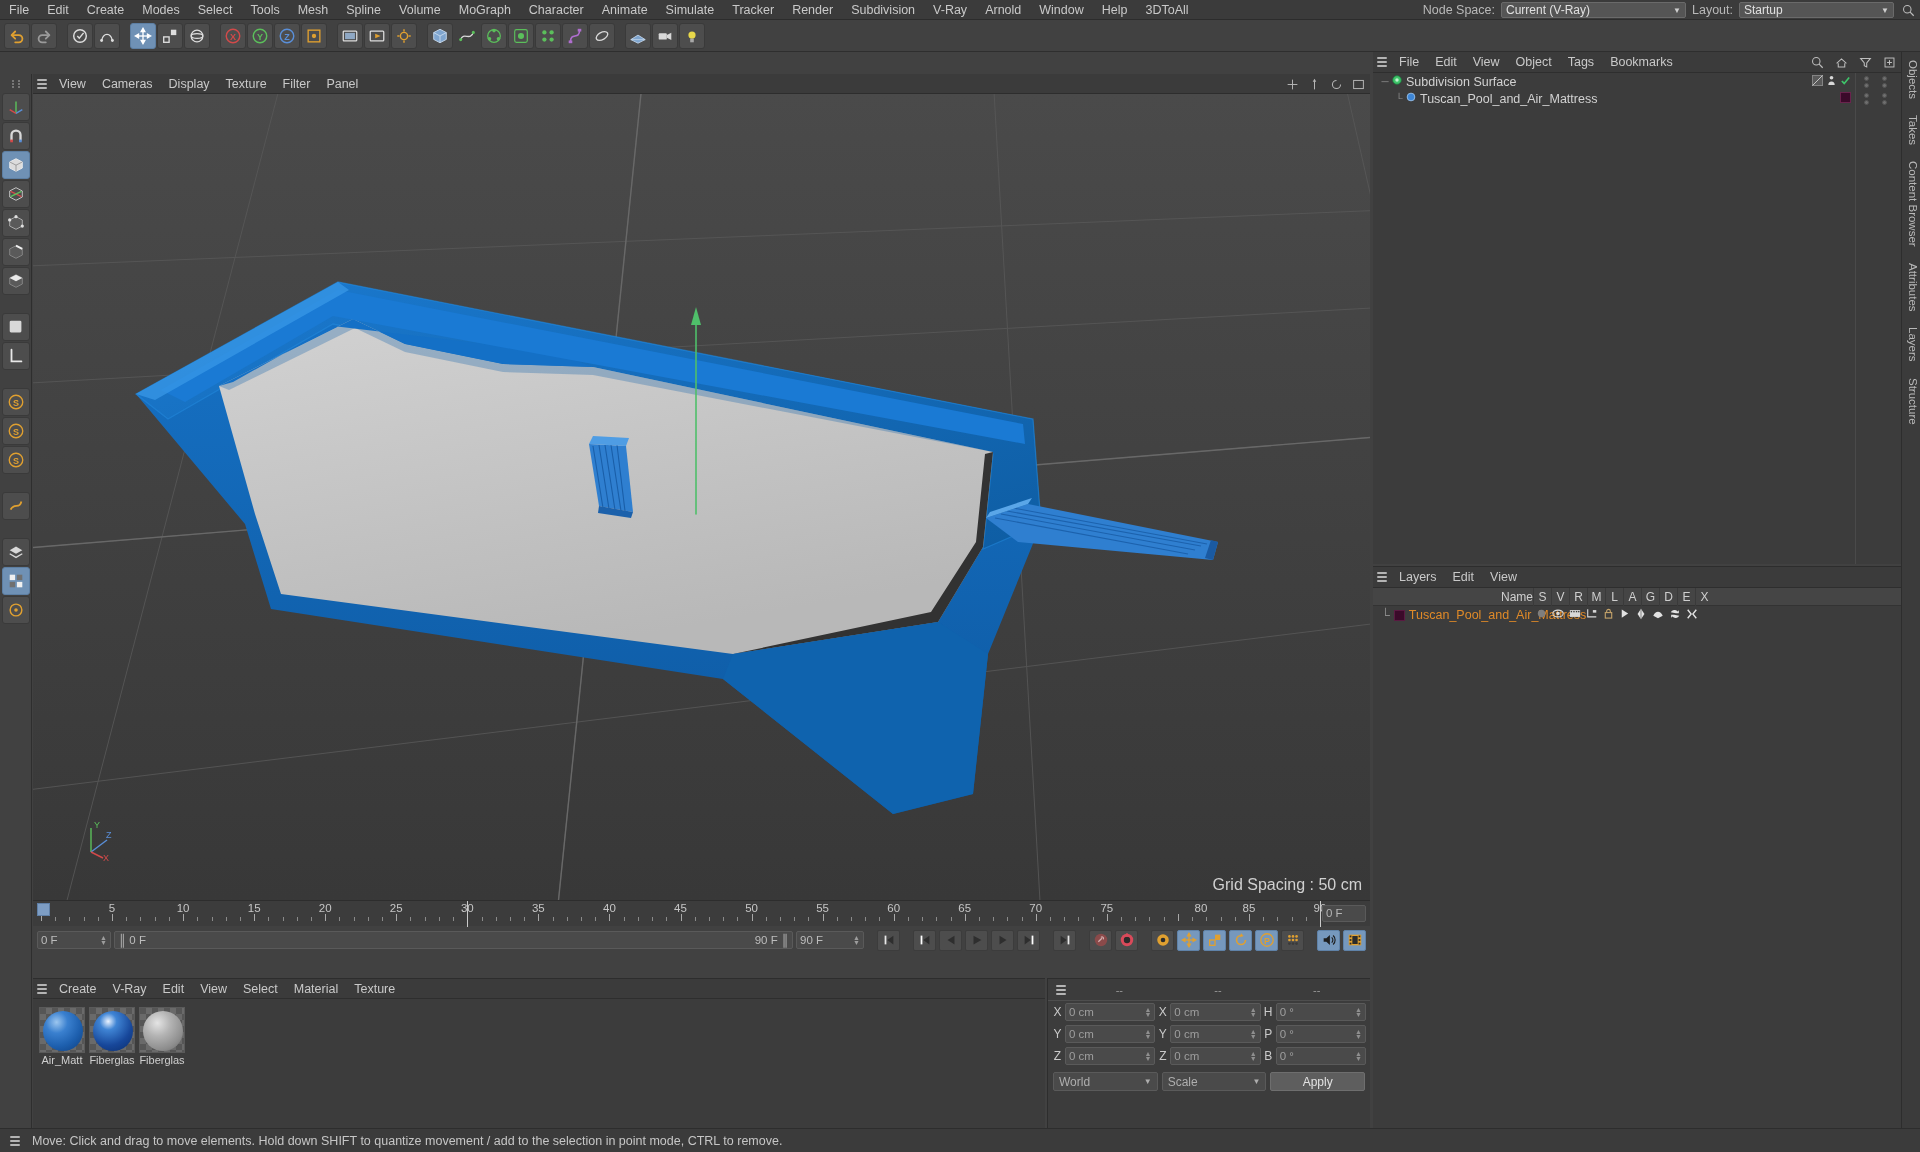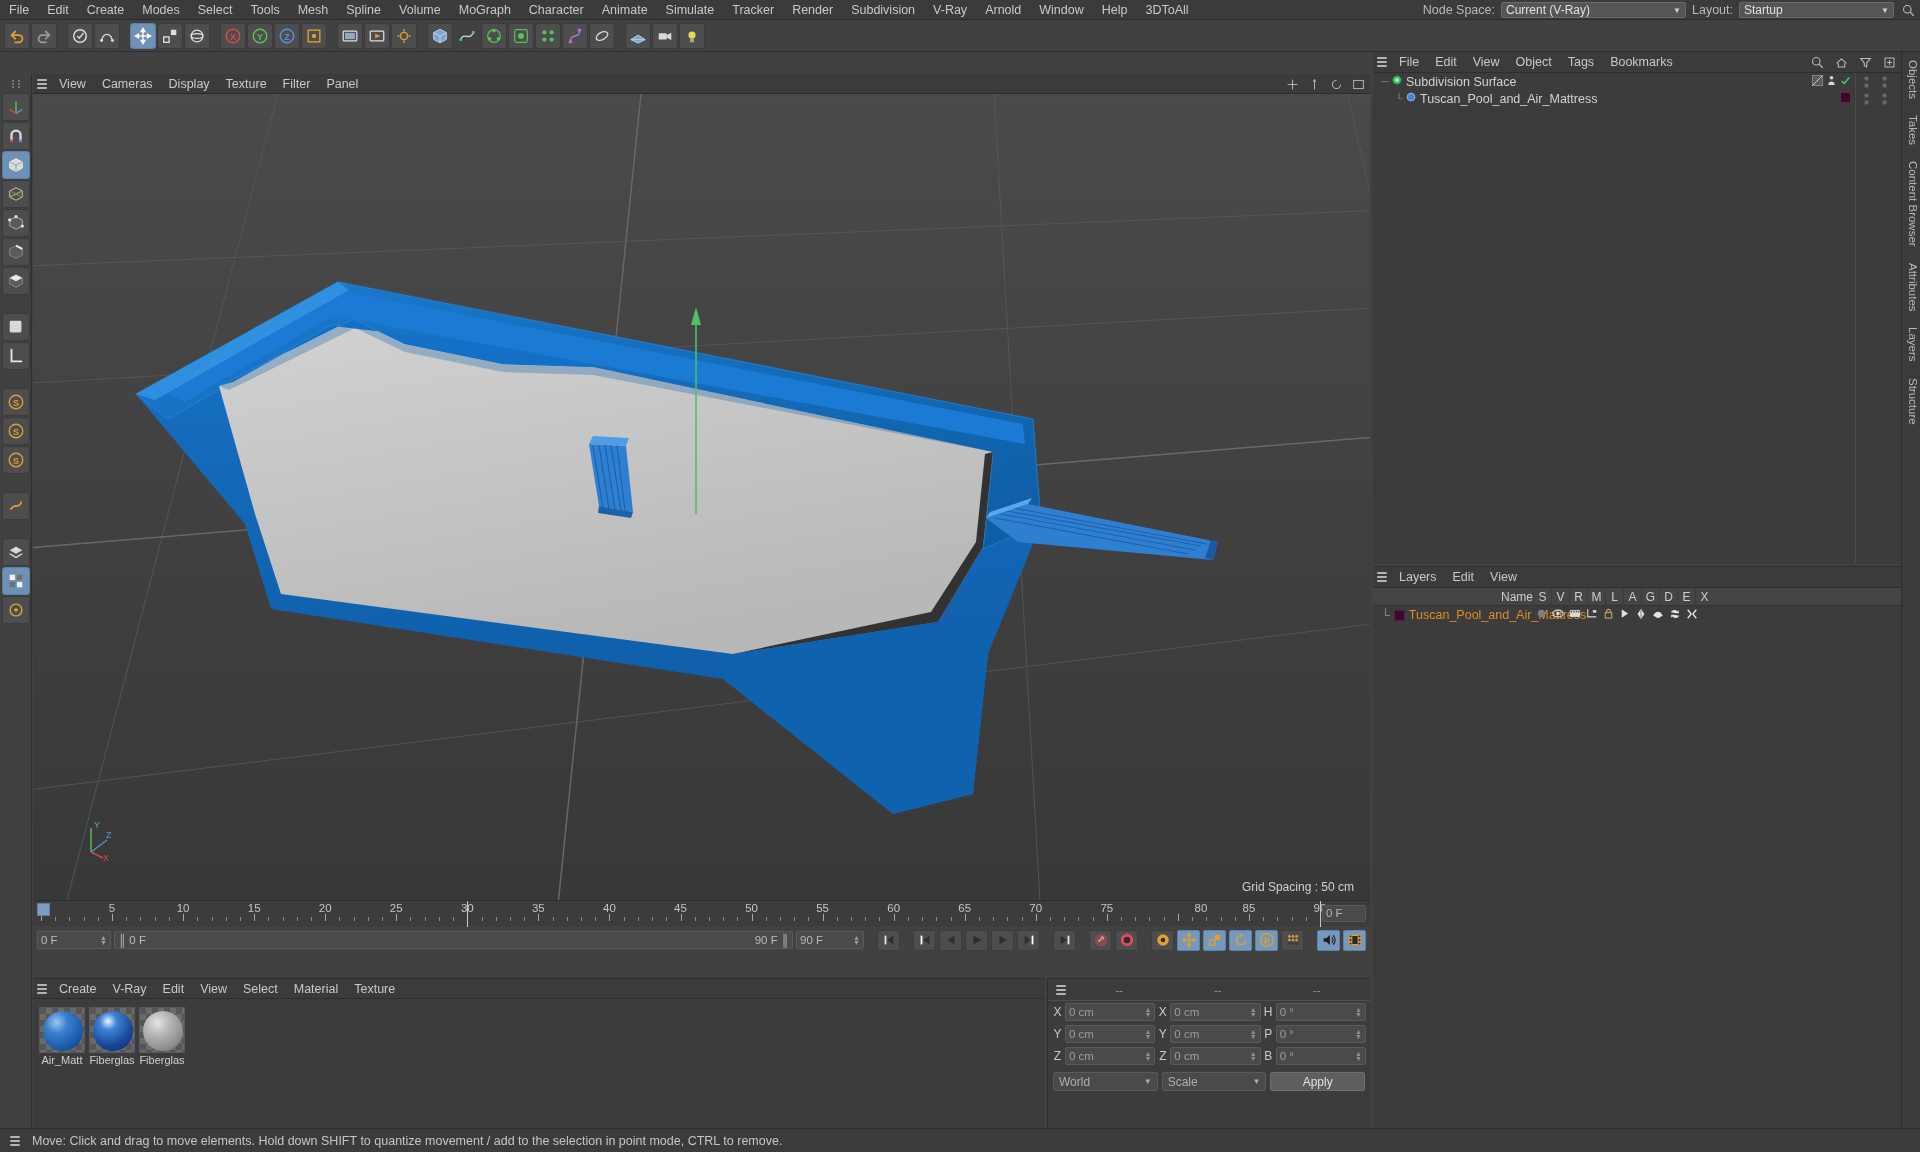--- a/index.html
+++ b/index.html
@@ -76,21 +76,21 @@
   .viewmenu .mi{padding:0 8px;line-height:20px;font-size:12.5px;color:#c9c9c9}
   .hamb{width:18px;display:flex;flex-direction:column;justify-content:center;gap:2px;padding:0 4px;}
   .hamb i{display:block;height:2px;background:#b4b4b4;border-radius:1px;}
   .vmright{position:absolute;right:4px;top:2px;display:flex;gap:6px;align-items:center;}
 
   .vp{position:absolute;left:0;top:20px;right:0;bottom:0;overflow:hidden;
       background:linear-gradient(180deg,#484848 0%,#3f3f3f 46%,#3a3a3a 100%);}
   .vptop{position:absolute;left:0;top:0;width:100%;height:22px;background:#3f3f3f;border-bottom:1px solid #343434;}
   .vplabel{position:absolute;left:8px;top:2px;font-size:12px;color:#cfcfcf;}
   .vpcam{position:absolute;left:0;right:0;top:2px;text-align:center;font-size:12px;color:#d2d2d2;}
-  .gridspacing{position:absolute;right:16px;bottom:6px;font-size:12px;color:#d0d0d0;text-align:right;}
+  .gridspacing{position:absolute;right:8px;bottom:6px;font-size:16px;color:#d0d0d0;text-align:right;}
   .axisgiz{position:absolute;left:48px;bottom:38px;width:50px;height:50px;}
 
   
   .timeline{position:absolute;left:33px;top:900px;width:1337px;height:26px;background:#3c3c3c;border-top:1px solid #2d2d2d;}
   .tlruler{position:absolute;left:8px;right:50px;top:0;height:26px;}
   .tltick{position:absolute;top:16px;width:1px;height:4px;background:#8a8a8a;}
   .tltickM{position:absolute;top:13px;width:1px;height:7px;background:#a8a8a8;}
   .tlnum{position:absolute;top:1px;font-size:11.5px;color:#c6c6c6;transform:translateX(-50%);}
   .tlhead{position:absolute;left:4px;top:2px;width:13px;height:13px;background:#7d9dc4;border:1px solid #5f7fa6;}
   .tlcursor{position:absolute;top:0;width:1px;height:26px;background:#cacaca;}

